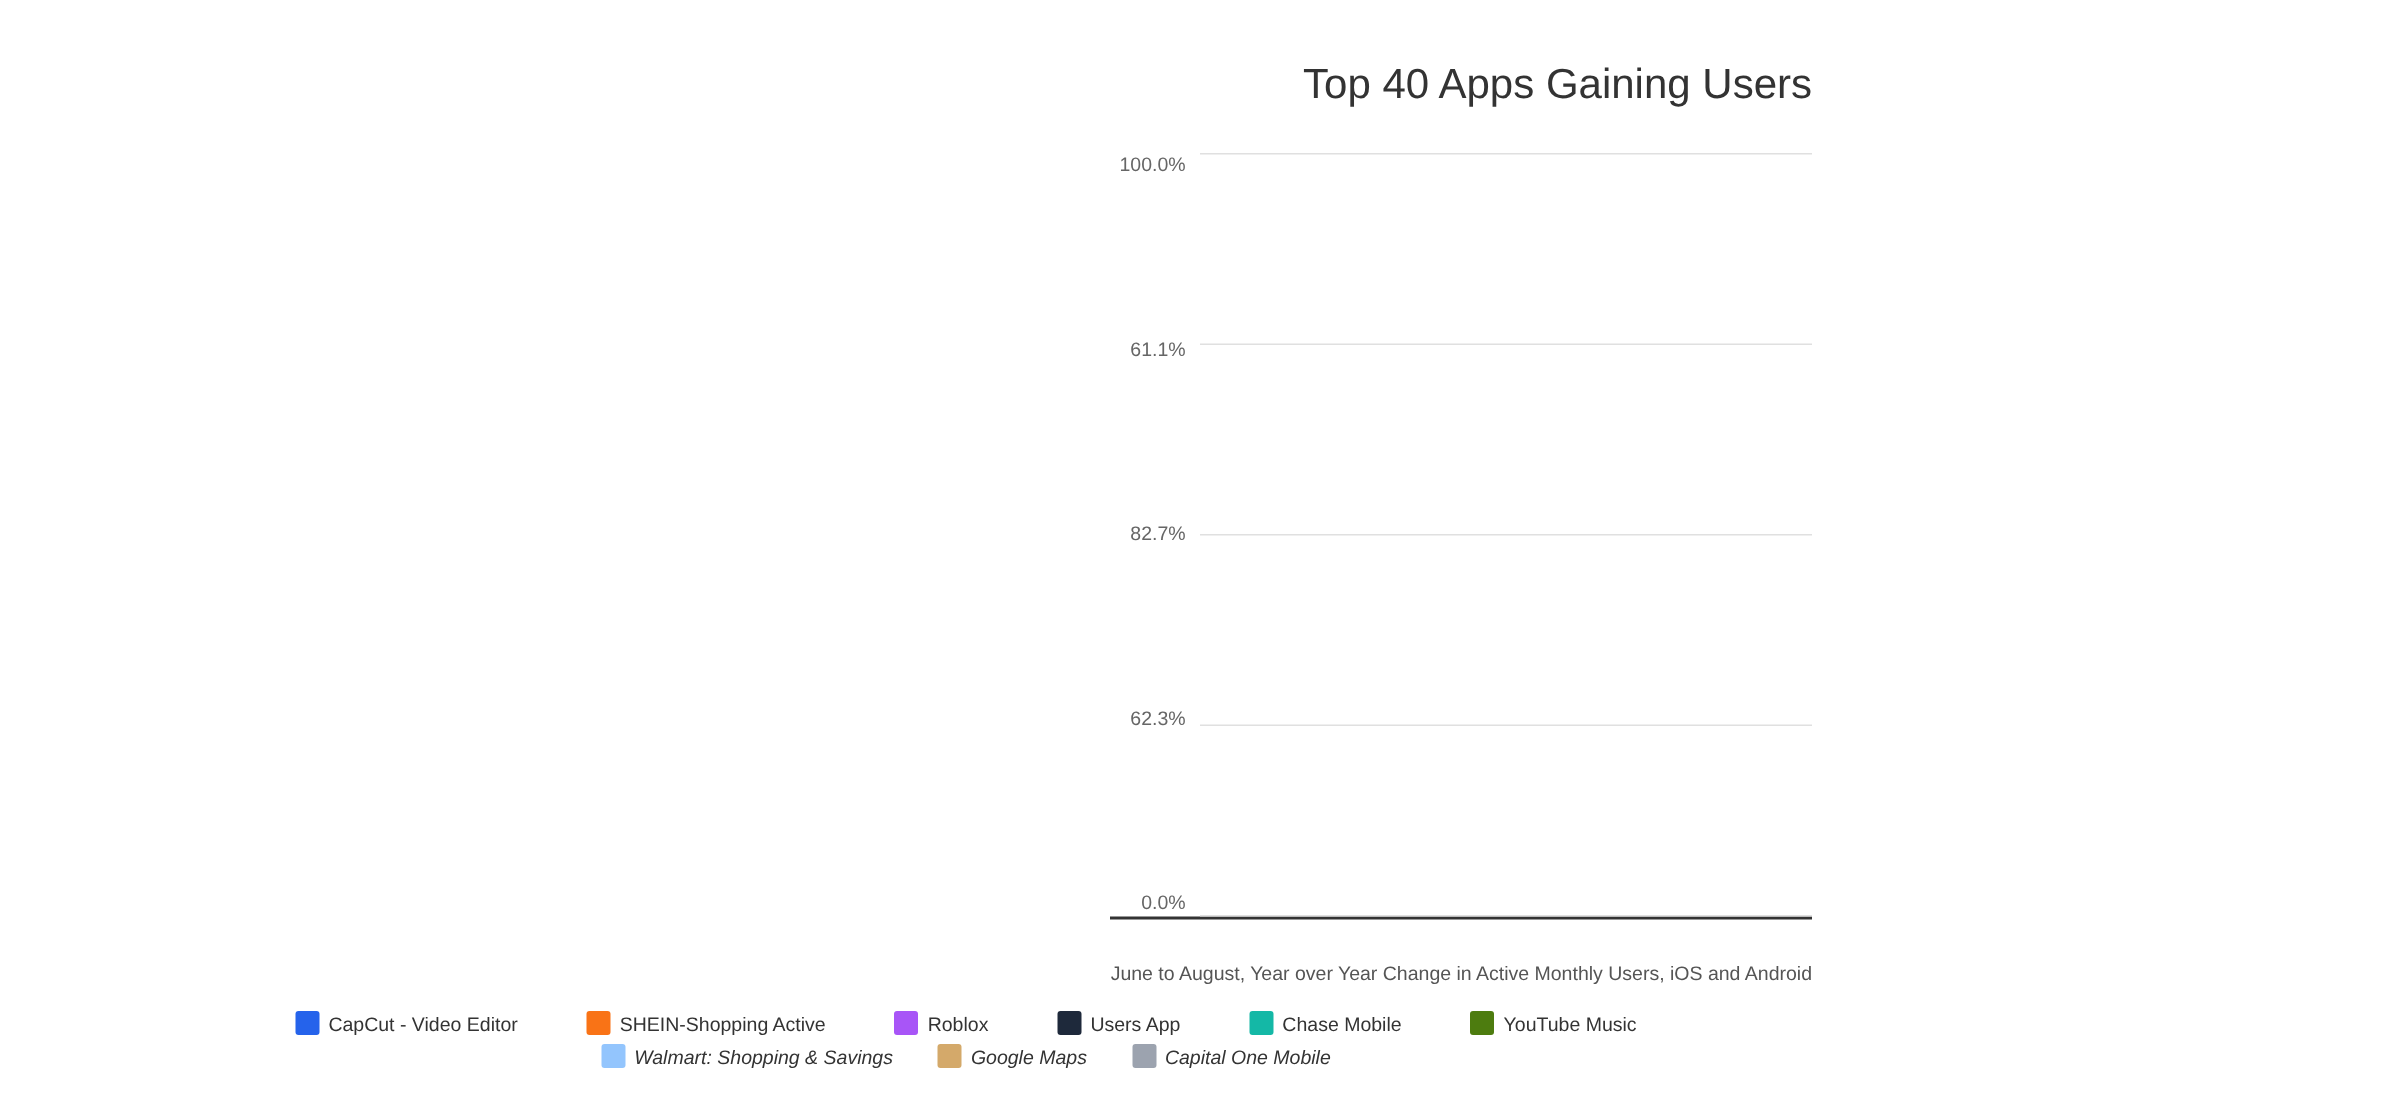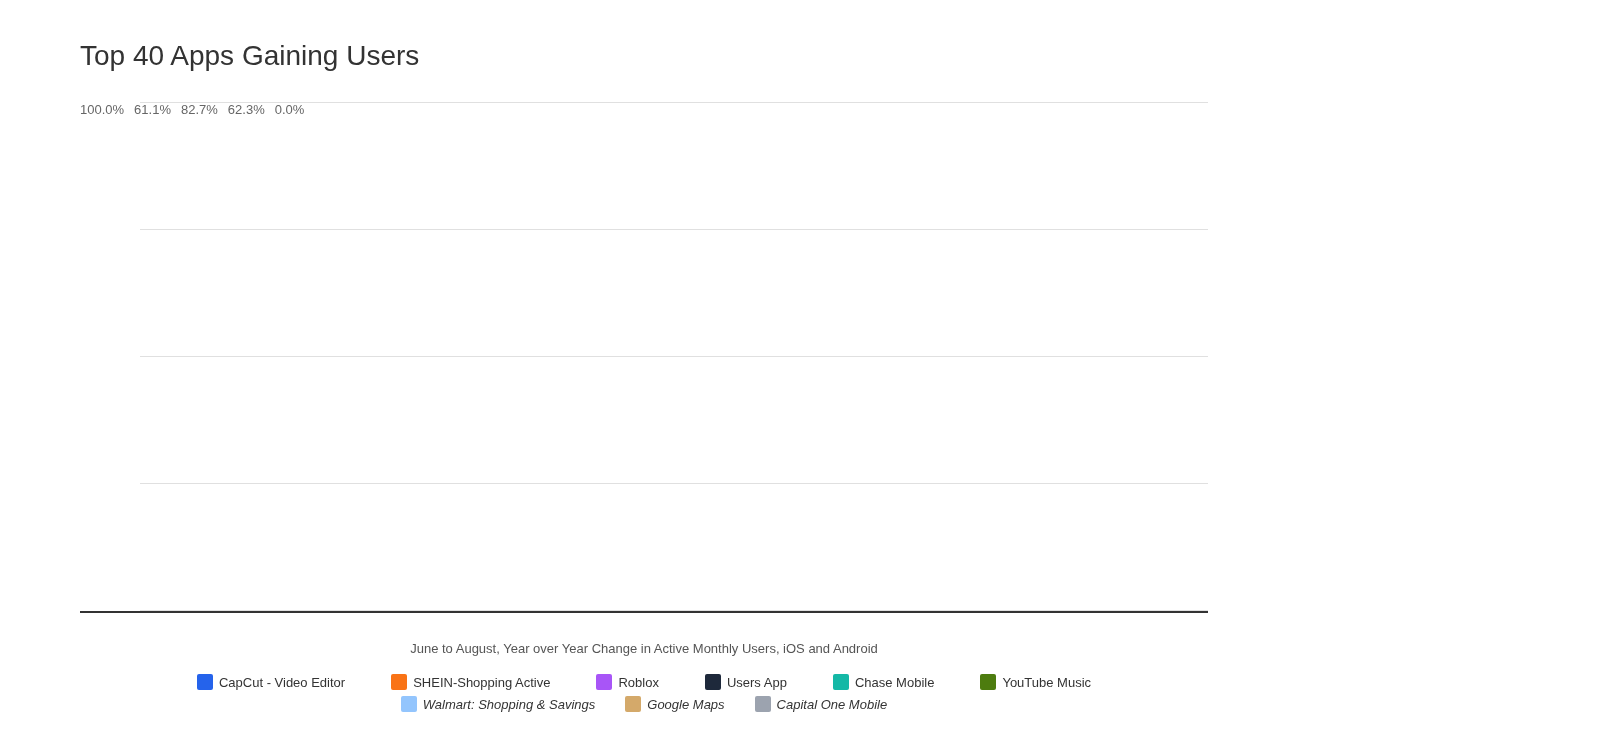--- a/index.html
+++ b/index.html
@@ -9,40 +9,42 @@
       width: 1600px;
       height: 742px;
       overflow: hidden;
     }
     .chart-container {
       width: 1268px;
       height: 742px;
       padding: 40px 60px 20px 80px;
       display: flex;
       flex-direction: column;
+      align-items: flex-end;
     }
     .chart-title {
       font-size: 28px;
       font-weight: 400;
       color: #333;
       margin-bottom: 30px;
     }
     .chart-area {
       flex: 1;
       display: flex;
       flex-direction: column;
       position: relative;
     }
     .y-axis-and-plot {
       display: flex;
       flex: 1;
       position: relative;
     }
     .y-axis {
       display: flex;
+      flex-direction: column;
       justify-content: space-between;
       width: 60px;
       padding-bottom: 2px;
     }
     .y-label {
       font-size: 13px;
       color: #666;
       text-align: right;
       padding-right: 10px;
     }

